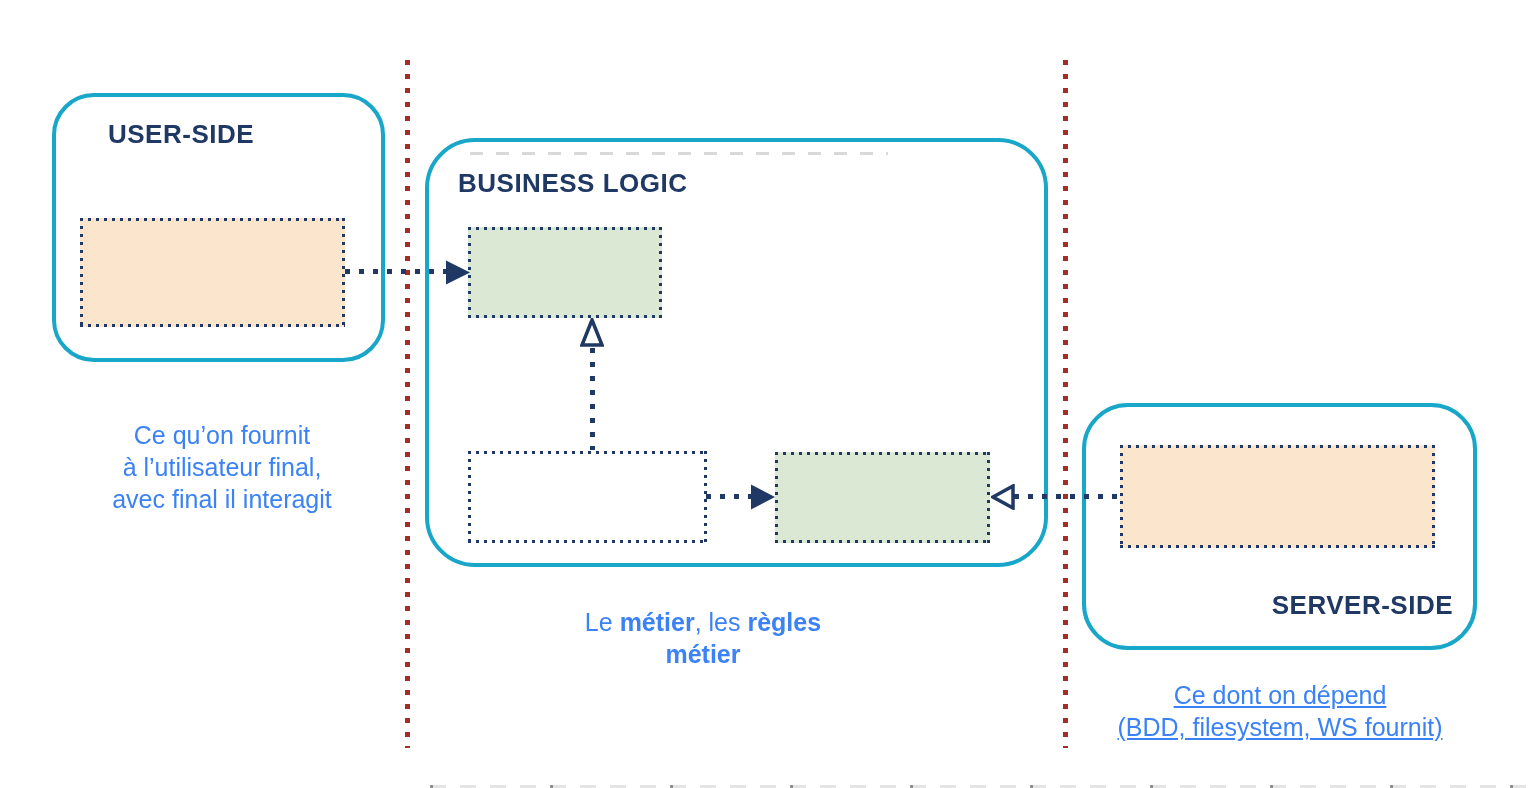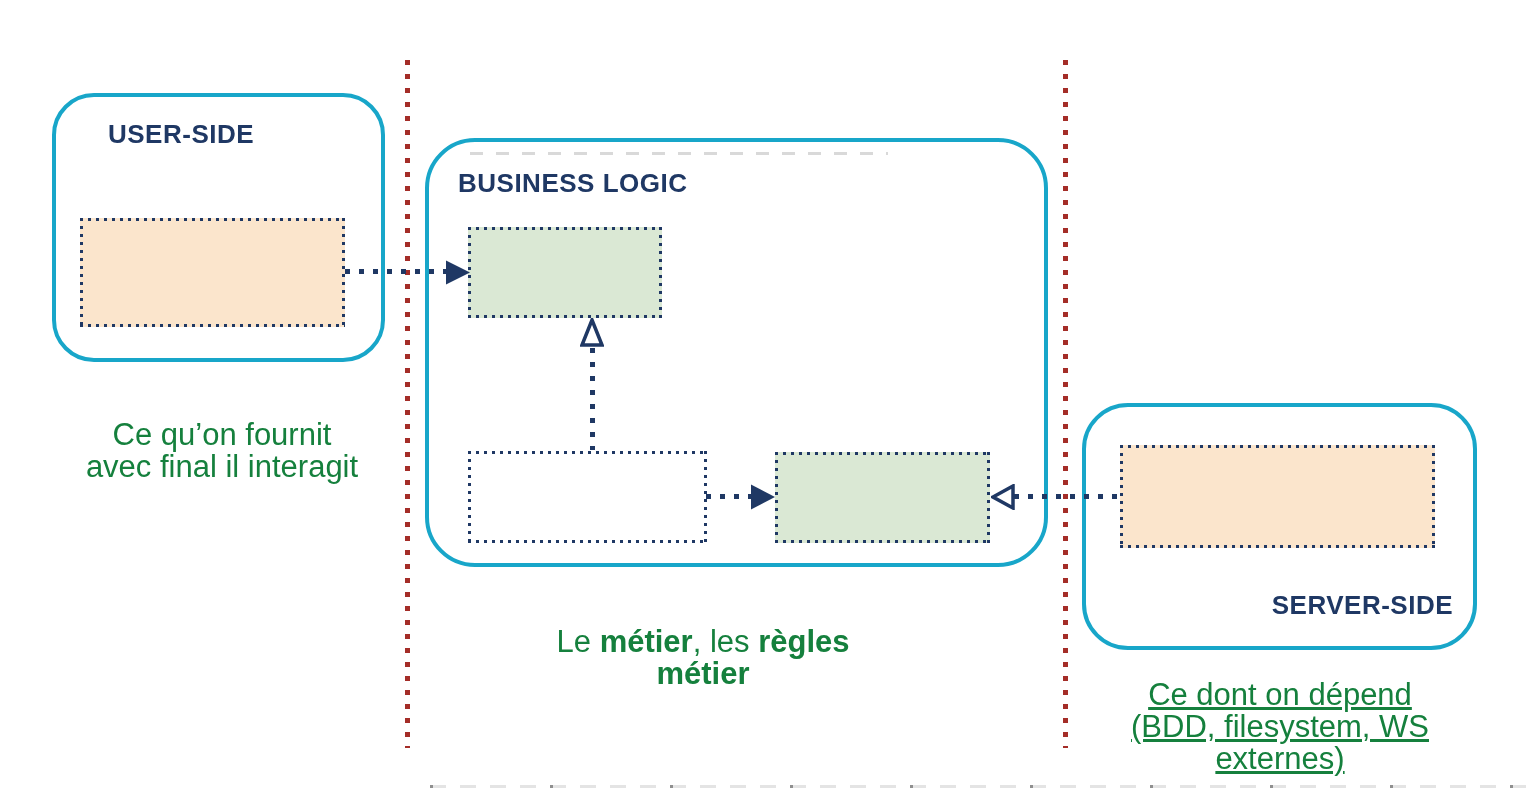--- a/index.html
+++ b/index.html
@@ -46,22 +46,22 @@
     position:absolute;width:5px;
     background-image:repeating-linear-gradient(to bottom, var(--navy,#1F3864) 0 5px, transparent 5px 14px);
   }
   .redline{
     position:absolute;width:5px;
     background-image:repeating-linear-gradient(to bottom, var(--red-dotted,#A42D28) 0 5px, transparent 5px 14px);
   }
   .arrowhead{position:absolute;line-height:0;}
   .caption{
     position:absolute;
-    font-size:31px;
-    color:#15803d;
+    font-size:25px;
+    color:#3b82f6;
     text-align:center;
     line-height:32px;
   }
   .b{font-weight:bold;}
   #faint-dashed-line{
     position:absolute;height:3px;
     background-image:repeating-linear-gradient(to right, var(--faint-gray,#D9D9D9) 0 13px, transparent 13px 26px);
   }
   #bottom-cutoff-dashed-line{
     position:absolute;height:3px;
@@ -77,41 +77,42 @@
 
   <div class="redline" style="left:405px;top:60px;height:688px;"></div>
   <div class="redline" style="left:1063px;top:60px;height:688px;"></div>
 
   <div class="region" style="left:52px;top:93px;width:333px;height:269px;border-radius:42px;"></div>
   <div class="region-title" style="left:80px;top:119px;margin-left:28px;">USER-SIDE</div>
   <div class="dotbox" style="left:80px;top:218px;width:265px;height:109px;background-color:var(--orange-fill,#FBE5CC);"></div>
 
   <div class="caption" style="left:67px;top:419px;width:310px;">
     <div>Ce qu’on fournit</div>
+    <div>à l’utilisateur final,</div>
     <div>avec final il interagit</div>
   </div>
 
   <div class="region" style="left:425px;top:138px;width:623px;height:429px;border-radius:50px;"></div>
   <div id="faint-dashed-line" style="left:470px;top:152px;width:418px;"></div>
   <div class="region-title" style="left:458px;top:168px;">BUSINESS LOGIC</div>
 
   <div class="dotbox" style="left:468px;top:227px;width:194px;height:91px;background-color:var(--green-fill,#DAE8D4);"></div>
   <div class="dotbox" style="left:468px;top:451px;width:239px;height:92px;background-color:#ffffff;"></div>
   <div class="dotbox" style="left:775px;top:452px;width:215px;height:91px;background-color:var(--green-fill,#DAE8D4);"></div>
 
   <div class="region" style="left:1082px;top:403px;width:395px;height:247px;border-radius:46px;"></div>
   <div class="dotbox" style="left:1120px;top:445px;width:315px;height:103px;background-color:var(--orange-fill,#FBE5CC);"></div>
   <div class="region-title" style="left:1153px;top:590px;width:300px;text-align:right;">SERVER-SIDE</div>
 
   <div class="caption" style="left:1080px;top:679px;width:400px;text-decoration:underline;">
     <div>Ce dont on dépend</div>
-    <div>(BDD, filesystem, WS externes)</div>
+    <div>(BDD, filesystem, WS fournit)</div>
   </div>
 
-  <div class="caption" style="left:503px;top:606px;width:400px;margin-top:20px;">
+  <div class="caption" style="left:503px;top:606px;width:400px;">
     <div><span>Le </span><span class="b">métier</span><span>, les </span><span class="b">règles</span></div>
     <div class="b">métier</div>
   </div>
 
   <div>
     <div class="dotline-h" style="left:345px;top:269px;width:103px;"></div>
     <span class="arrowhead" style="left:446px;top:260px;">
       <svg width="24" height="25" viewBox="0 0 24 25">
           <polygon points="0,0.5 24,12.5 0,24.5" fill="#1F3864"></polygon>
         </svg>

